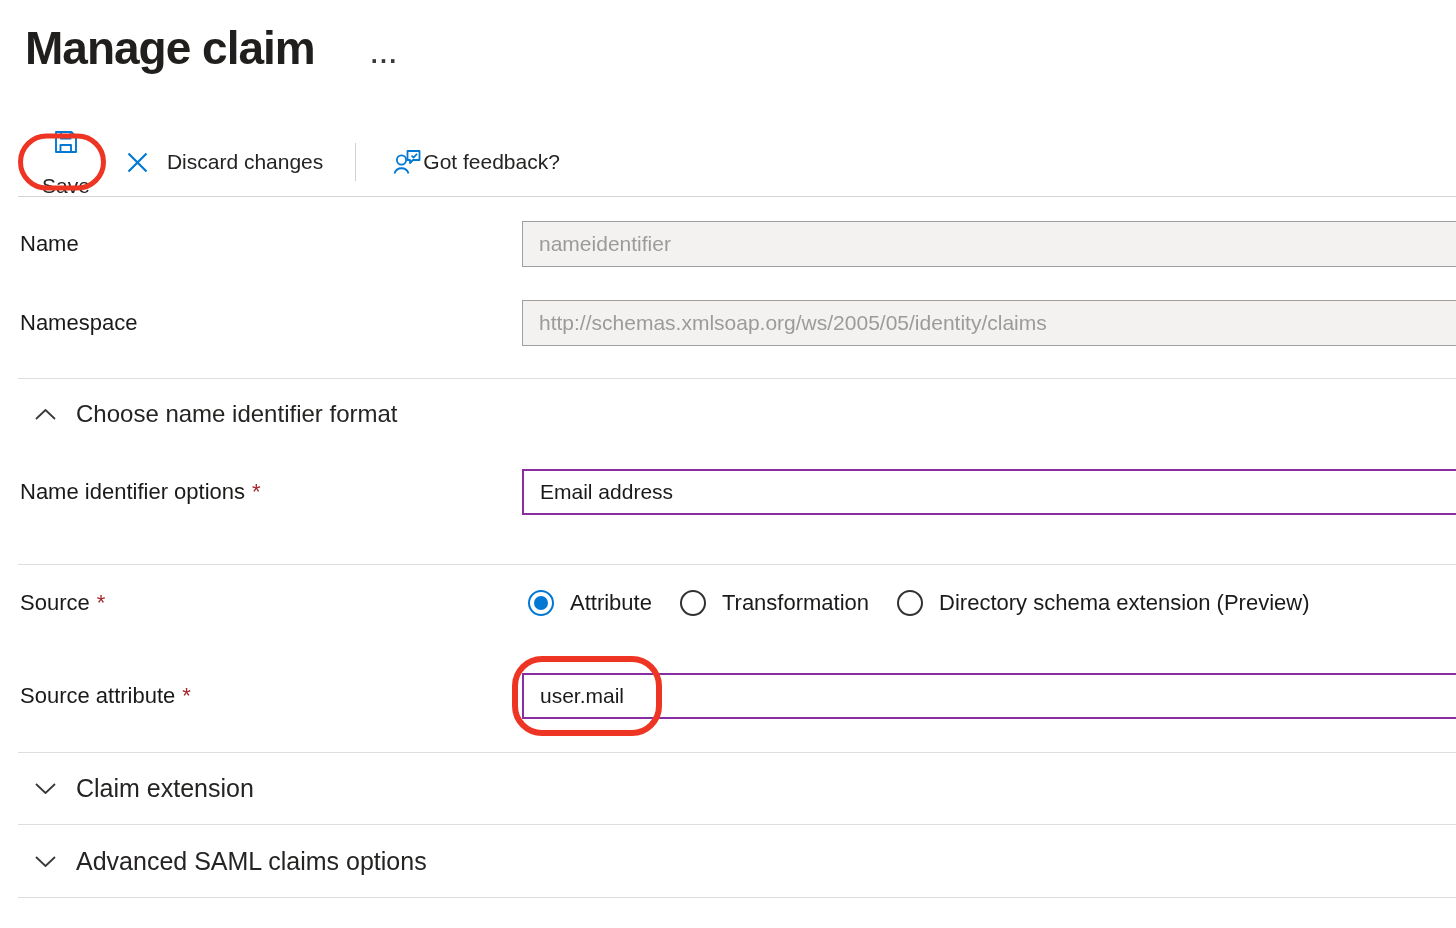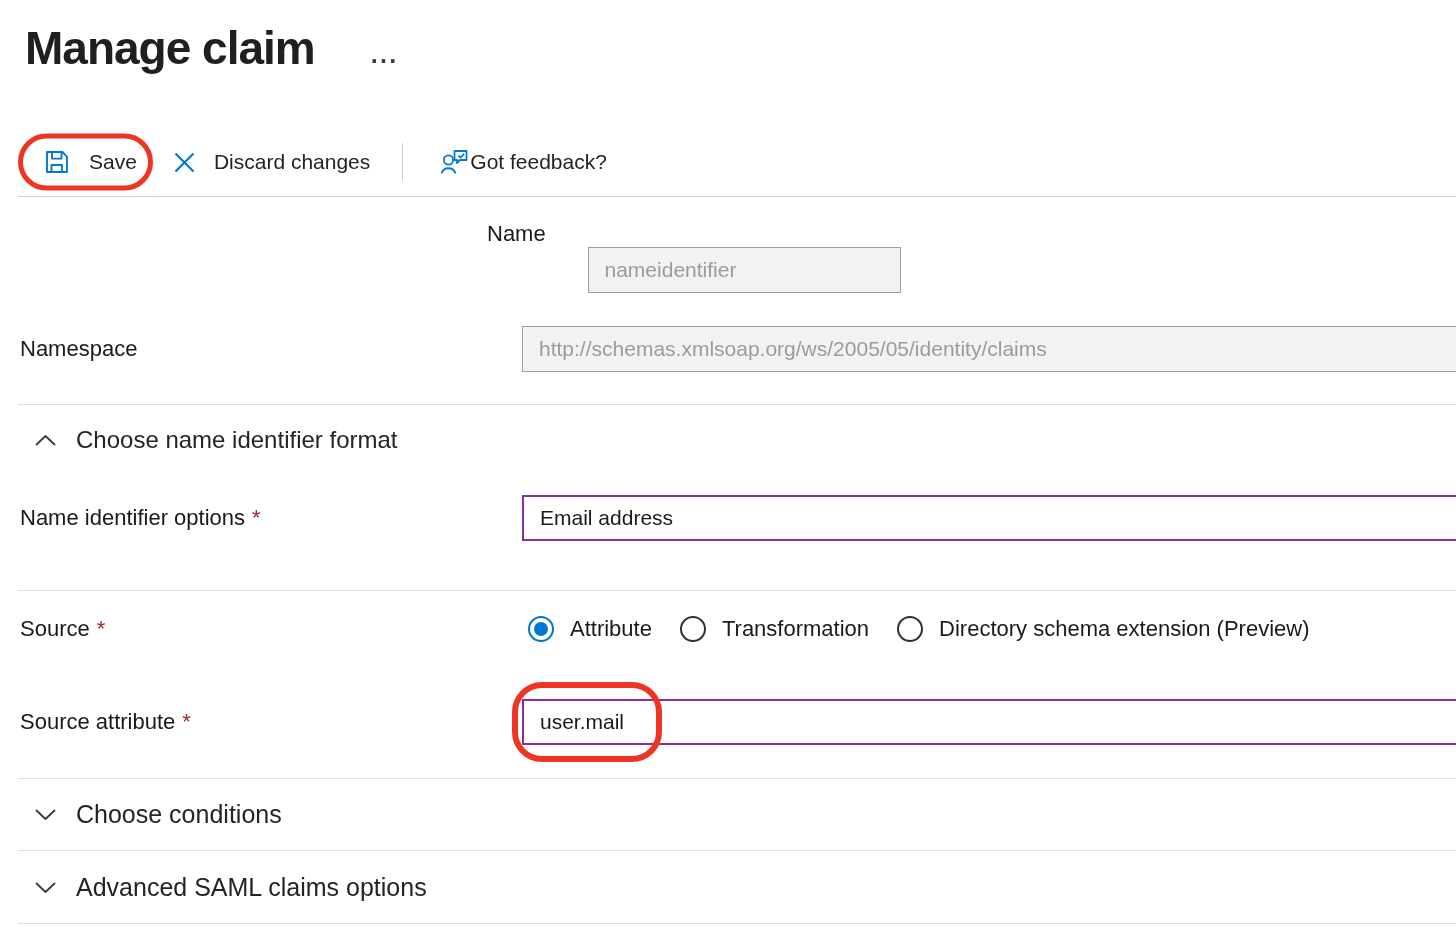--- a/index.html
+++ b/index.html
@@ -8,21 +8,21 @@
     font-family:"Liberation Sans",sans-serif;color:#201f1e;
   }
   
   .title-row{display:flex;align-items:flex-end;padding:20px 0 0 25px;height:56px;}
   .page-title{font-size:46px;font-weight:700;letter-spacing:-1px;line-height:56px;white-space:nowrap;}
   .overflow-menu{margin-left:56px;margin-top:-16px;font-size:25px;font-weight:700;color:#3b3a39;
     letter-spacing:1px;cursor:pointer;user-select:none;}
   
   .toolbar{display:flex;align-items:center;height:60px;margin:56px 0 0 20px;}
   .tb-btn{display:flex;align-items:center;font-size:21px;color:#252423;cursor:pointer;white-space:nowrap;}
-  .tb-save{position:relative;padding:0 12px 0 22px;gap:17px;}
+  .tb-save{position:relative;padding:0 12px 0 22px;gap:17px;flex-direction:column;}
   .save-ring{position:absolute;left:-2px;right:-4px;top:50%;transform:translateY(-50%);
     height:57px;border:5px solid #ee3524;border-radius:31px;box-sizing:border-box;pointer-events:none;}
   .tb-discard{margin-left:22px;gap:16px;}
   .tb-sep{width:1px;height:38px;background:#d2d0ce;margin-left:32px;flex-shrink:0;}
   .tb-feedback{margin-left:35px;gap:0;}
   .icon{display:inline-flex;flex-shrink:0;}
   
   .divider{height:1px;margin-left:18px;background:#e0deda;}
   #hr-toolbar{margin-top:4px;background:#d6d4d2;}
   #hr-namespace{margin-top:32px;}
@@ -31,21 +31,21 @@
   
   .row{display:flex;align-items:center;margin-left:20px;}
   .row .label{width:502px;flex-shrink:0;font-size:22px;color:#1b1a19;}
   .req{color:#a4262c;margin-left:7px;}
   .control{flex:1;position:relative;margin-right:-4px;}
   .txt{box-sizing:border-box;display:block;width:calc(100% + 8px);height:46px;
     font-family:inherit;font-size:21px;padding:0 16px;outline:none;}
   .txt.disabled{background:#f3f2f1;border:1.5px solid #a19f9d;color:#9d9b99;}
   .purple{background:#ffffff;border:2px solid #8a2da2;color:#1b1a19;}
   .selectbox{display:flex;align-items:center;cursor:pointer;}
-  #row-name{margin-top:24px;flex-direction:column;}
+  #row-name{margin-top:24px;}
   #row-namespace{margin-top:33px;}
   #row-nif{margin-top:40px;}
   #row-source{margin-top:23px;height:30px;}
   #row-srcattr{margin-top:55px;}
   .attr-ring{position:absolute;box-sizing:border-box;left:-10px;top:-17px;width:150px;height:80px;
     border:6px solid #ee3524;border-radius:30px;pointer-events:none;z-index:2;}
   
   .section-header{display:flex;align-items:center;margin-left:34px;font-size:24px;color:#252423;
     gap:19px;cursor:pointer;white-space:nowrap;}
   #sec-nif{margin-top:20px;height:30px;}
@@ -173,21 +173,21 @@
 </div>
 
 <div class="divider" id="hr-srcattr"></div>
 
 <div class="collapse-row" id="sec-claim">
   <span class="icon">
     <svg width="23" height="15" viewBox="0 0 23 15" fill="none" stroke="#3b3a39" stroke-width="1.8" stroke-linejoin="round">
       <path d="M2 3 L11.5 12 L21 3"></path>
     </svg>
   </span>
-  <span>Choose conditions</span>
+  <span>Claim extension</span>
 </div>
 
 <div class="divider"></div>
 
 <div class="collapse-row" id="sec-advanced">
   <span class="icon">
     <svg width="23" height="15" viewBox="0 0 23 15" fill="none" stroke="#3b3a39" stroke-width="1.8" stroke-linejoin="round">
       <path d="M2 3 L11.5 12 L21 3"></path>
     </svg>
   </span>

